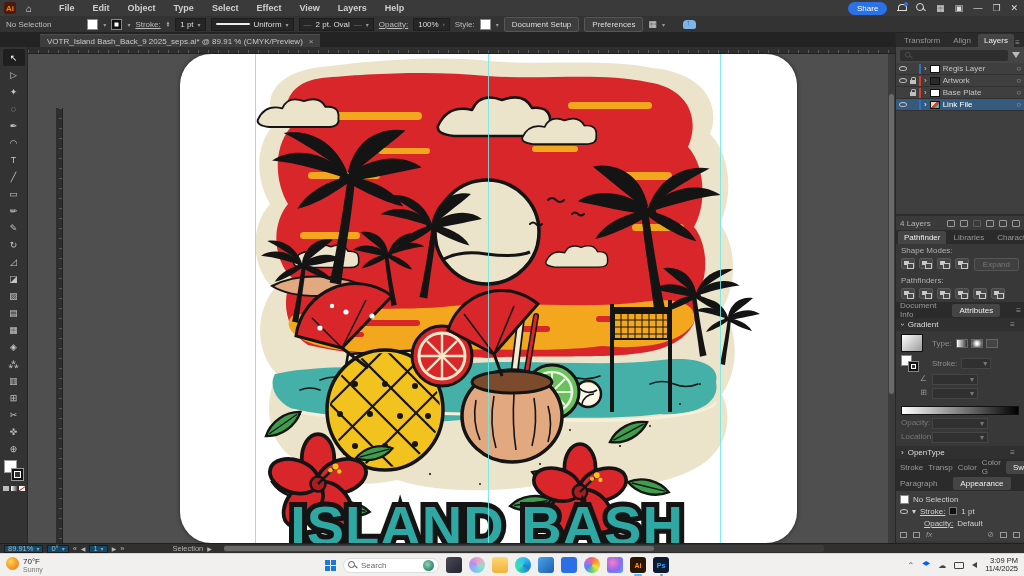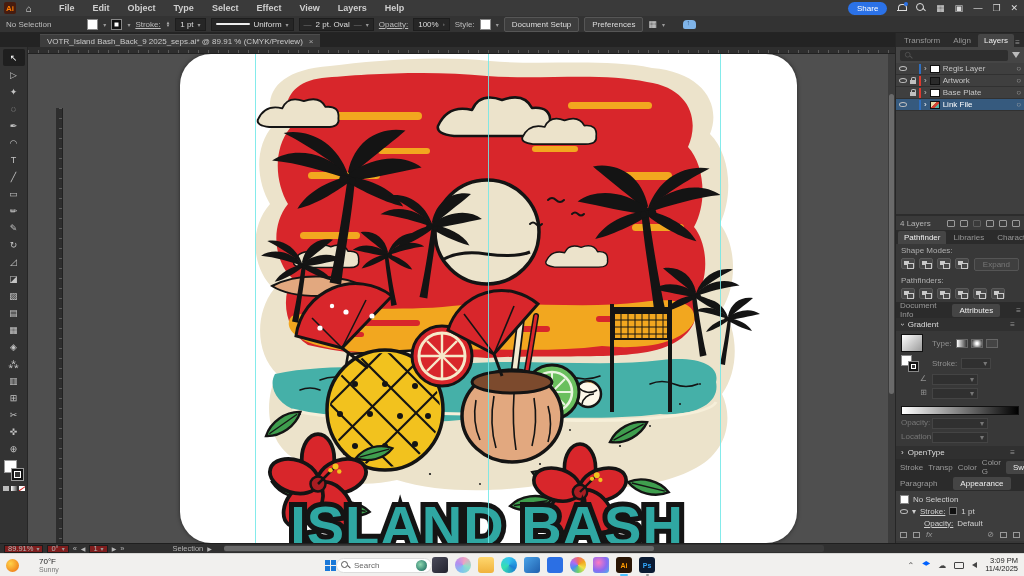--- a/index.html
+++ b/index.html
@@ -127,32 +127,32 @@
   .app-body { padding:2px 4px; background:#3d3d3d; }
   .arow { display:flex; align-items:center; gap:4px; height:12px; color:#d0d0d0; }
   .sw-s { width:9px; height:9px; background:#fff; border:1px solid #888; }
   .sw-k { width:8px; height:8px; background:#111; border:1px solid #777; }
   .afoot { display:flex; gap:6px; align-items:center; margin-top:1px; color:#9a9a9a; }
   .afoot .bx { width:7px; height:6px; border:1px solid #9a9a9a; }
 
   
   .statusbar { position:absolute; top:543px; left:0; width:1024px; height:10px; background:#303030;
     display:flex; align-items:center; color:#b5b5b5; font-size:7.5px; gap:4px; padding:0 4px; border-top:1px solid #1f1f1f; }
-  .st-field { background:#7f1d1d; border:1px solid #1c1c1c; padding:0 3px; display:flex; gap:3px; align-items:center; height:8px; }
+  .st-field { background:#0c4a6e; border:1px solid #1c1c1c; padding:0 3px; display:flex; gap:3px; align-items:center; height:8px; }
   .hthumb { height:5px; background:#6a6a6a; border-radius:2px; width:430px; }
   .htrack { flex:0 0 auto; display:flex; align-items:center; width:600px; height:7px; background:#3c3c3c; border-radius:2px; margin-left:8px; }
 
   
   .taskbar { position:absolute; top:553px; left:0; width:1024px; height:23px; background:#f1f0ee;
     border-top:1px solid #d8d7d5; display:flex; align-items:center; color:#333; font-size:7px; }
-  .weather { display:flex; align-items:center; gap:20px; padding-left:6px; width:150px; }
+  .weather { display:flex; align-items:flex-start; gap:4px; padding-left:6px; width:150px; }
   .wicon { width:13px; height:13px; border-radius:50%; background:radial-gradient(circle at 35% 35%,#ffd24a,#f28a1e 70%,#e2541e); }
   .wtxt div:first-child { font-size:8px; color:#222; }
   .wtxt div:last-child { color:#777; }
-  .tb-center { display:flex; align-items:center; gap:0; margin-left:175px; }
+  .tb-center { display:flex; align-items:center; gap:7px; margin-left:175px; }
   .startbtn { display:grid; grid-template-columns:5px 5px; grid-template-rows:5px 5px; gap:1px; }
   .startbtn span { background:#1a78d8; }
   .searchpill { width:96px; height:15px; background:#fff; border:1px solid #dcdcdc; border-radius:8px;
     display:flex; align-items:center; gap:4px; padding:0 4px; color:#666; font-size:8px; }
   .magd { position:relative; width:9px; height:9px; }
   .magd:before { content:""; position:absolute; left:0; top:0; width:5px; height:5px; border:1.2px solid #555; border-radius:50%; }
   .magd:after { content:""; position:absolute; left:5.5px; top:5.5px; width:3.5px; height:1.2px; background:#555; transform:rotate(45deg); }
   .bingpic { margin-left:auto; width:11px; height:11px; border-radius:50%; background:radial-gradient(circle at 40% 40%,#8fd6b0,#3f8f7a 60%,#2a5a52); }
   .appic { position:relative; width:16px; height:16px; border-radius:3px; display:flex; align-items:center; justify-content:center; font-size:7px; font-weight:bold; }
   .appic .under { position:absolute; bottom:-3px; left:4px; width:8px; height:2px; background:#4cc2ff; border-radius:1px; }

